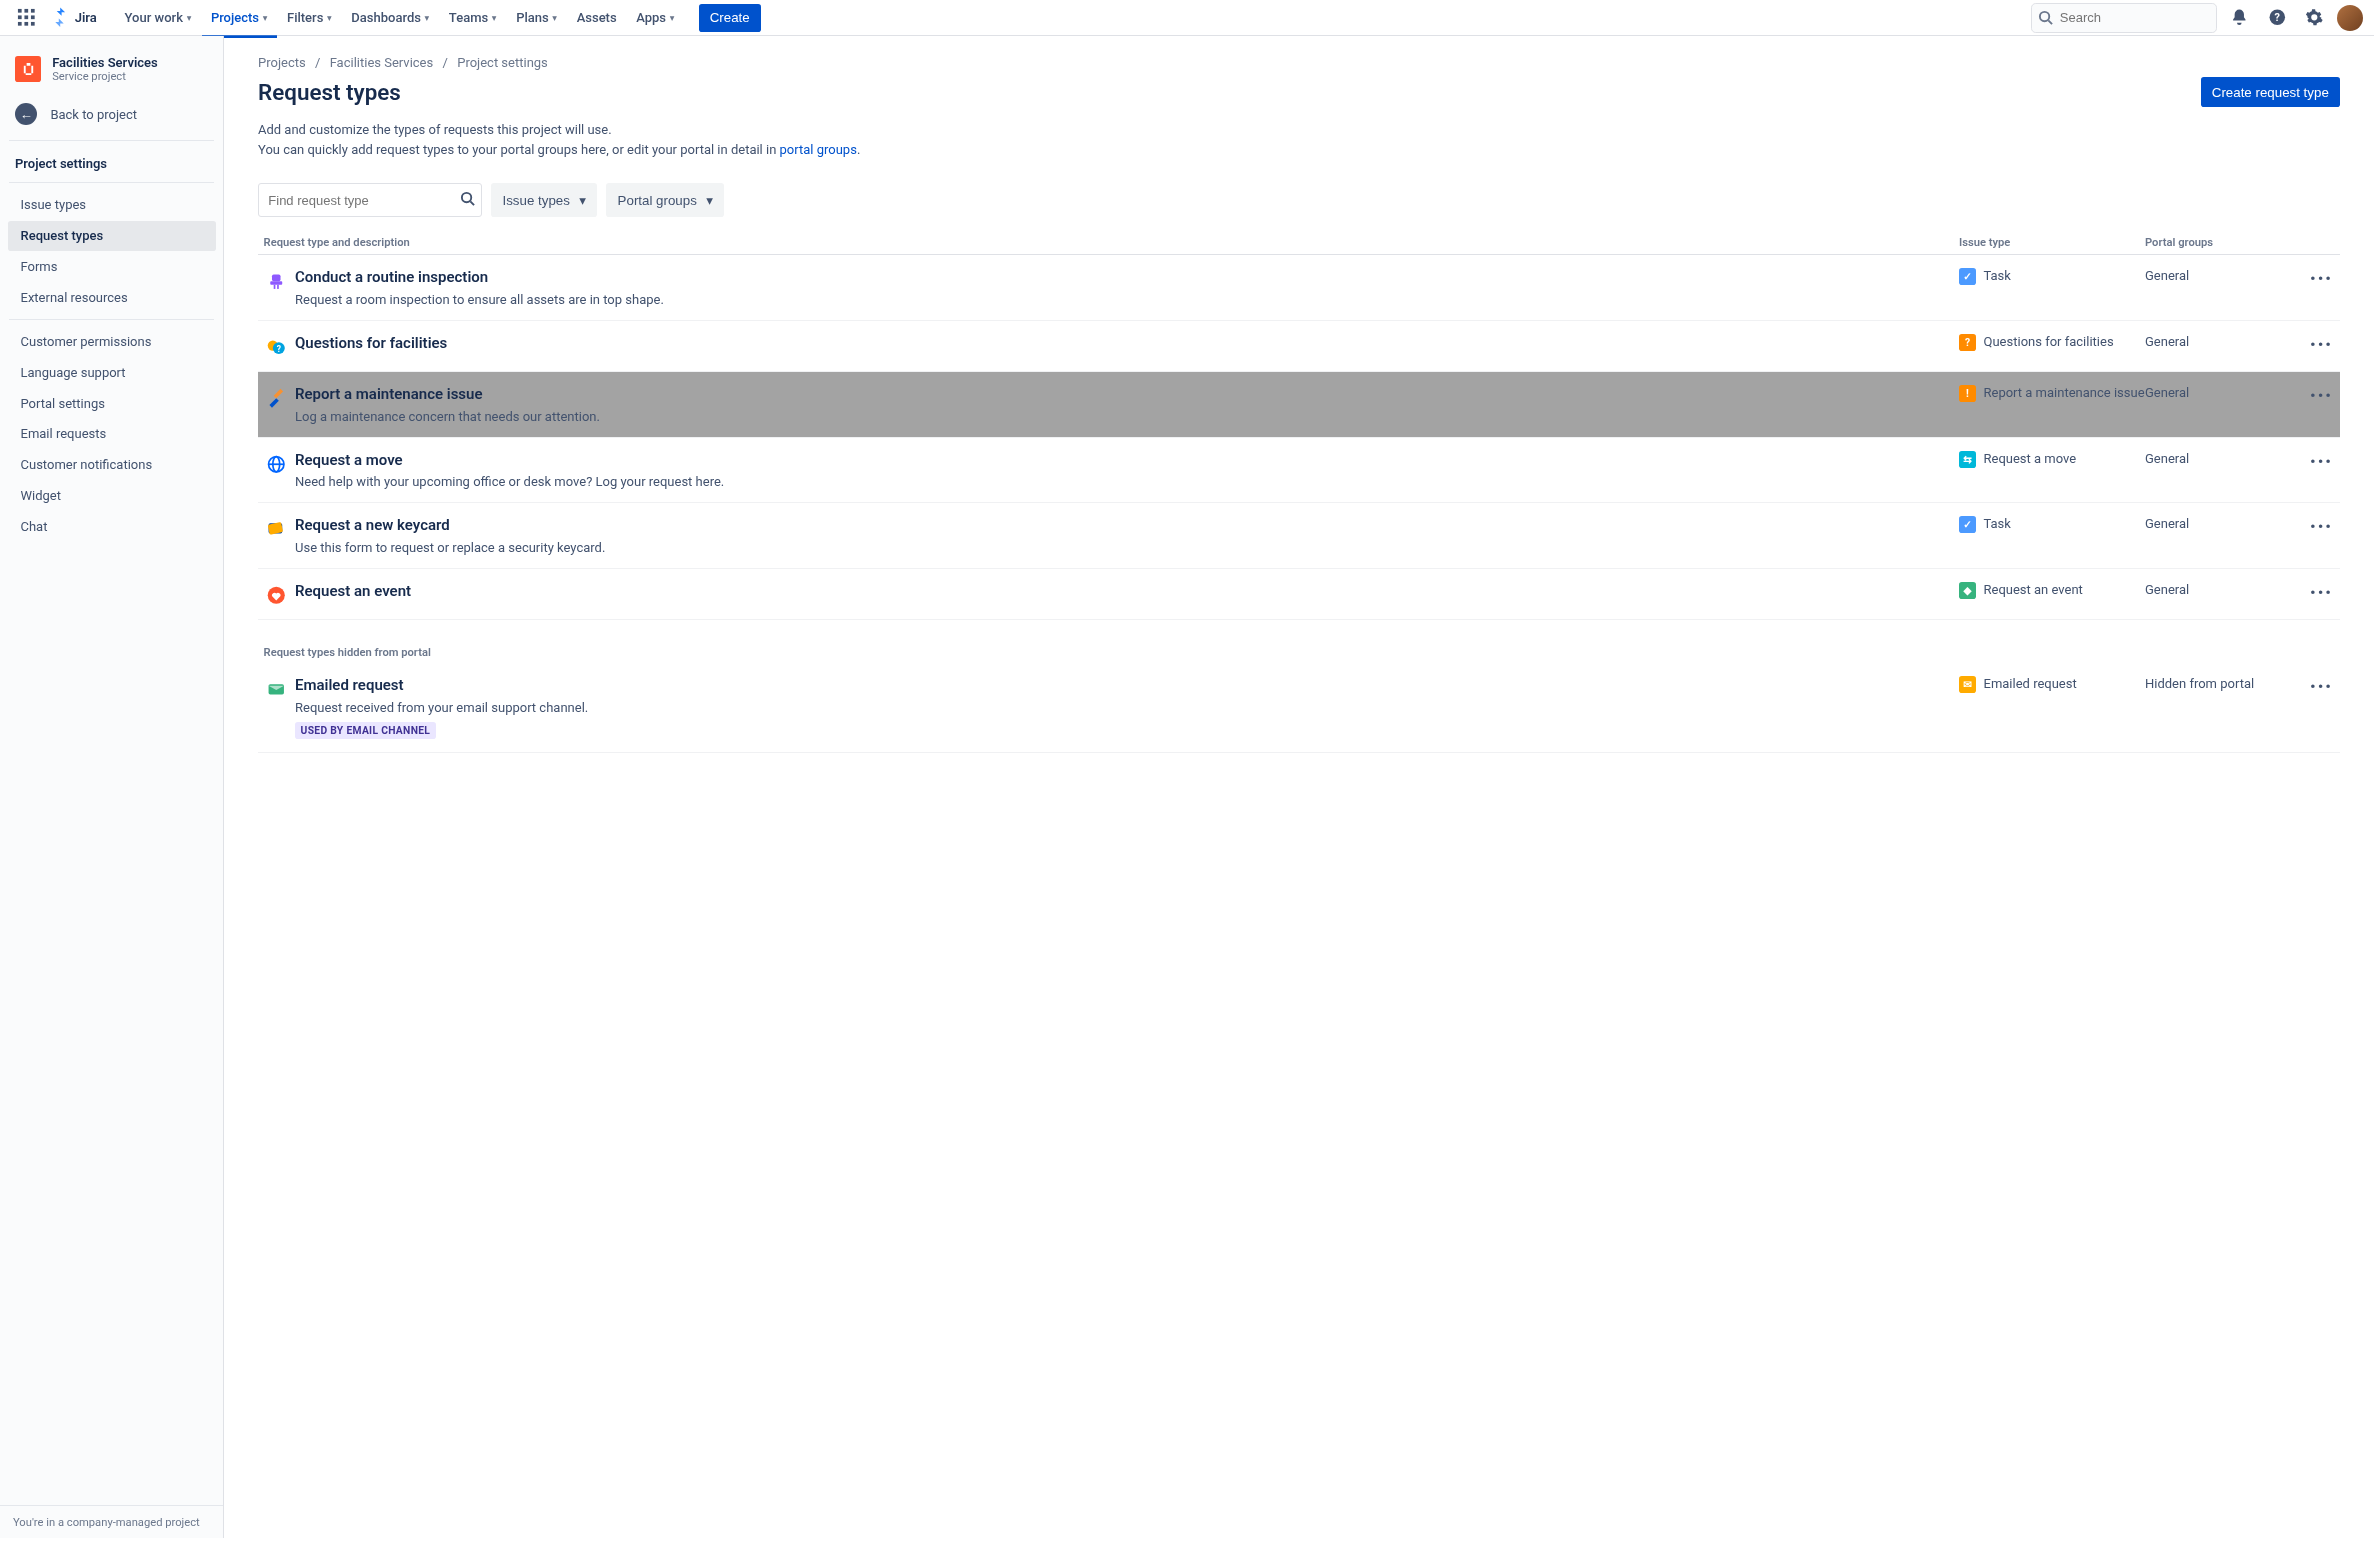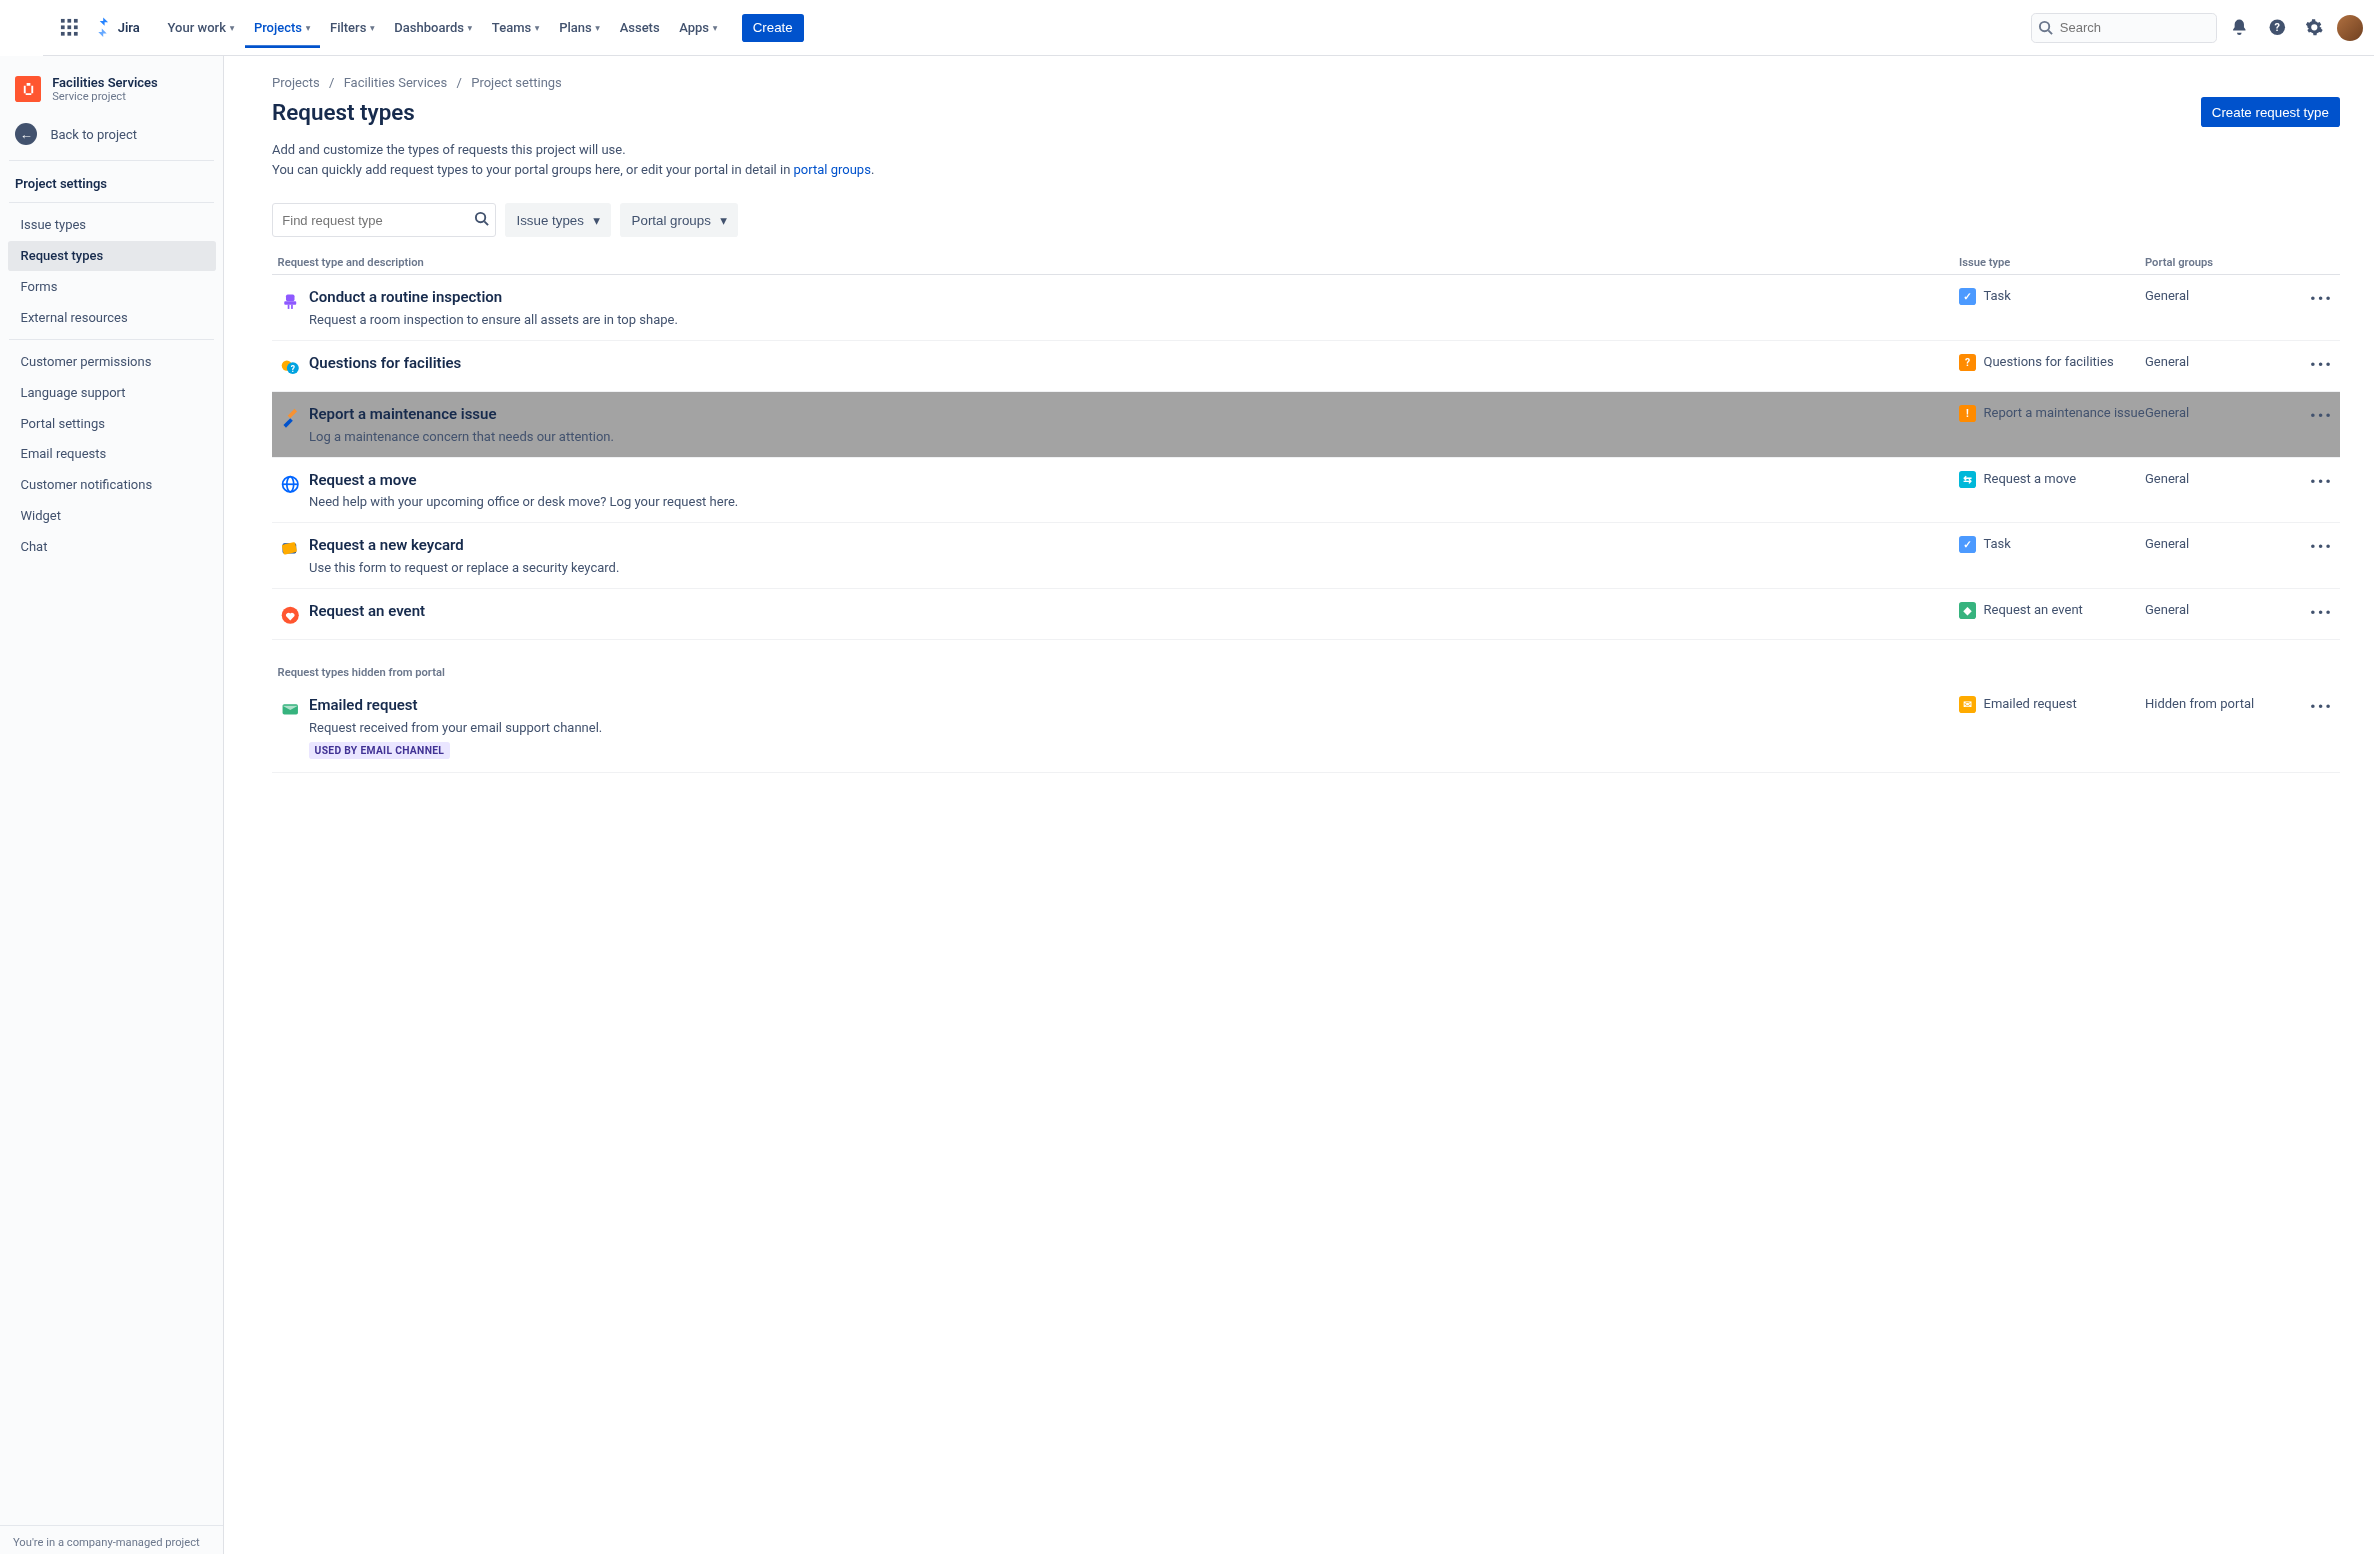--- a/index.html
+++ b/index.html
@@ -1,37 +1,37 @@
 <!DOCTYPE html>
 <html style="font-size:15px"><head>
 <meta charset="utf-8">
 <style>
 * { box-sizing: border-box; margin: 0; padding: 0; }
 body {
   font-family: -apple-system, BlinkMacSystemFont, "Segoe UI", Roboto, "Helvetica Neue", Arial, sans-serif;
   font-size: 13px; color: #172B4D; background: #fff;
 }
 
-.topnav { height: 56px; border-bottom: 0.9px solid #dfe1e6; display:flex; align-items:center; padding:0 11.2px; gap:3.7px;margin-left:43px;}
+.topnav { height: 36px; border-bottom: 0.9px solid #dfe1e6; display:flex; align-items:center; padding:0 11.2px; gap:3.7px;}
 .app-switcher { width:30px; height:30px; display:flex; align-items:center; justify-content:center; border-radius:2.8px; }
 .jira-logo { display:flex; align-items:center; gap:3.7px; font-weight:600; color:#253858; margin-right:11.2px; padding:0 3.7px;}
 .jira-logo svg { width:22.4px; height:22.4px;}
 .nav-items { display:flex; gap:1px;}
 .nav-item { padding:5.6px 9.3px; border-radius:2.8px; display:flex; align-items:center; gap:3.7px; color:#42526E; font-weight:500; cursor:pointer;}
 .nav-item.active { color:#0052CC; box-shadow: inset 0 -2.8px 0 #0052CC; border-radius:0; padding-bottom:13px; padding-top:13px; margin-bottom:-0.9px;}
 .nav-item .chev { font-size:9.3px; color:#6B778C;}
 .create-btn { background:#0052CC; color:#fff; border:none; border-radius:2.8px; padding:6.5px 11.2px; font-weight:500; margin-left:11.2px; cursor:pointer;}
 .topnav-right { margin-left:auto; display:flex; align-items:center; gap:7.5px;}
 .search-box { position:relative; }
 .search-box input { width:186px; height:30px; border:1.9px solid #dfe1e6; border-radius:4.7px; padding:0 9.3px 0 28px; font-size:13px; background:#fafbfc;}
 .search-box .search-icon { position:absolute; left:7.5px; top:7.5px; color:#6B778C;}
 .icon-btn { width:30px; height:30px; border-radius:50%; display:flex; align-items:center; justify-content:center; color:#42526E; cursor:pointer;}
 .avatar { width:26px; height:26px; border-radius:50%; background:linear-gradient(135deg,#b07040,#704020); }
 
-.layout { display:flex; height:calc(100vh - 52px);gap:14px;}
+.layout { display:flex; height:calc(100vh - 52px);}
 .sidebar { width:224px; background:#FAFBFC; border-right:0.9px solid #dfe1e6; display:flex; flex-direction:column; overflow:auto;}
 .project-header { display:flex; align-items:center; gap:11.2px; padding:18.6px 15px 11.2px;}
 .project-icon { width:26px; height:26px; background:#FF5630; border-radius:2.8px; display:flex; align-items:center; justify-content:center; color:#fff;}
 .project-header .name { font-weight:600; color:#172B4D;}
 .project-header .type { font-size:11.2px; color:#6B778C;}
 .back-link { display:flex; align-items:center; gap:13px; padding:9.3px 15px; color:#42526E; cursor:pointer;}
 .back-link .circ { width:22.4px; height:22.4px; border-radius:50%; background:#42526E; color:#fff; display:flex; align-items:center;justify-content:center; font-size:13px;}
 .divider { height:0.9px; background:#e4e7ec; margin:5.6px 9.3px;}
 .section-title { padding:9.3px 15px 5.6px; font-weight:600; color:#172B4D;}
 .side-item { display:block; padding:7.5px 13px; color:#42526E; border-radius:2.8px; margin:0.9px 7.5px; cursor:pointer;}

